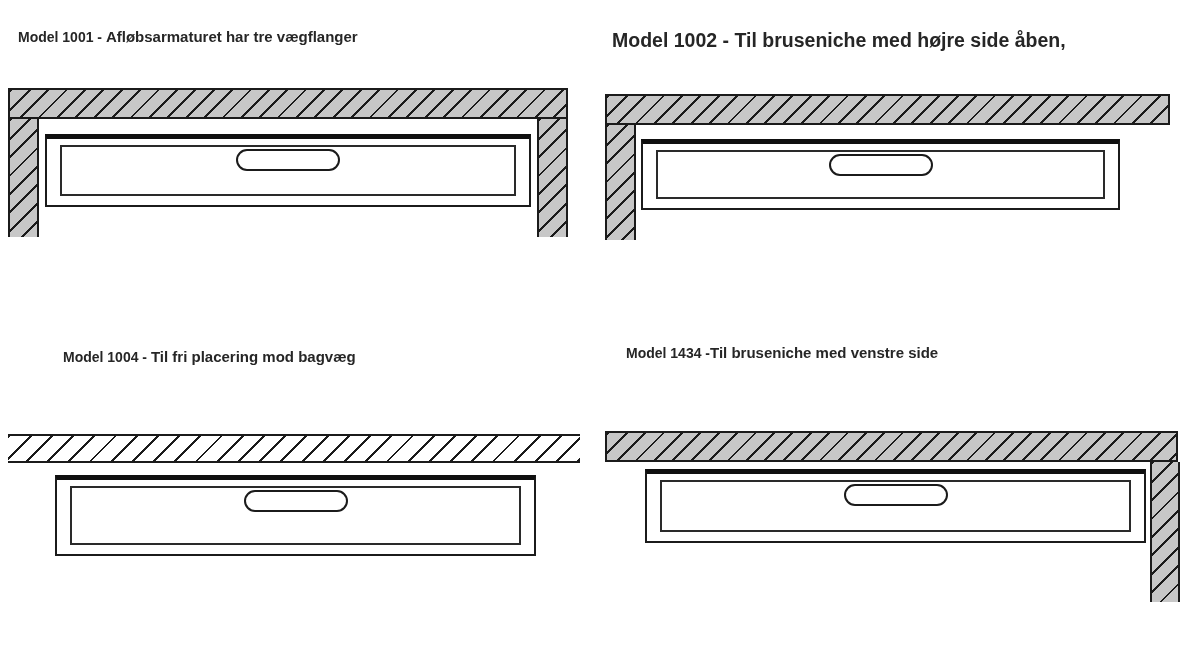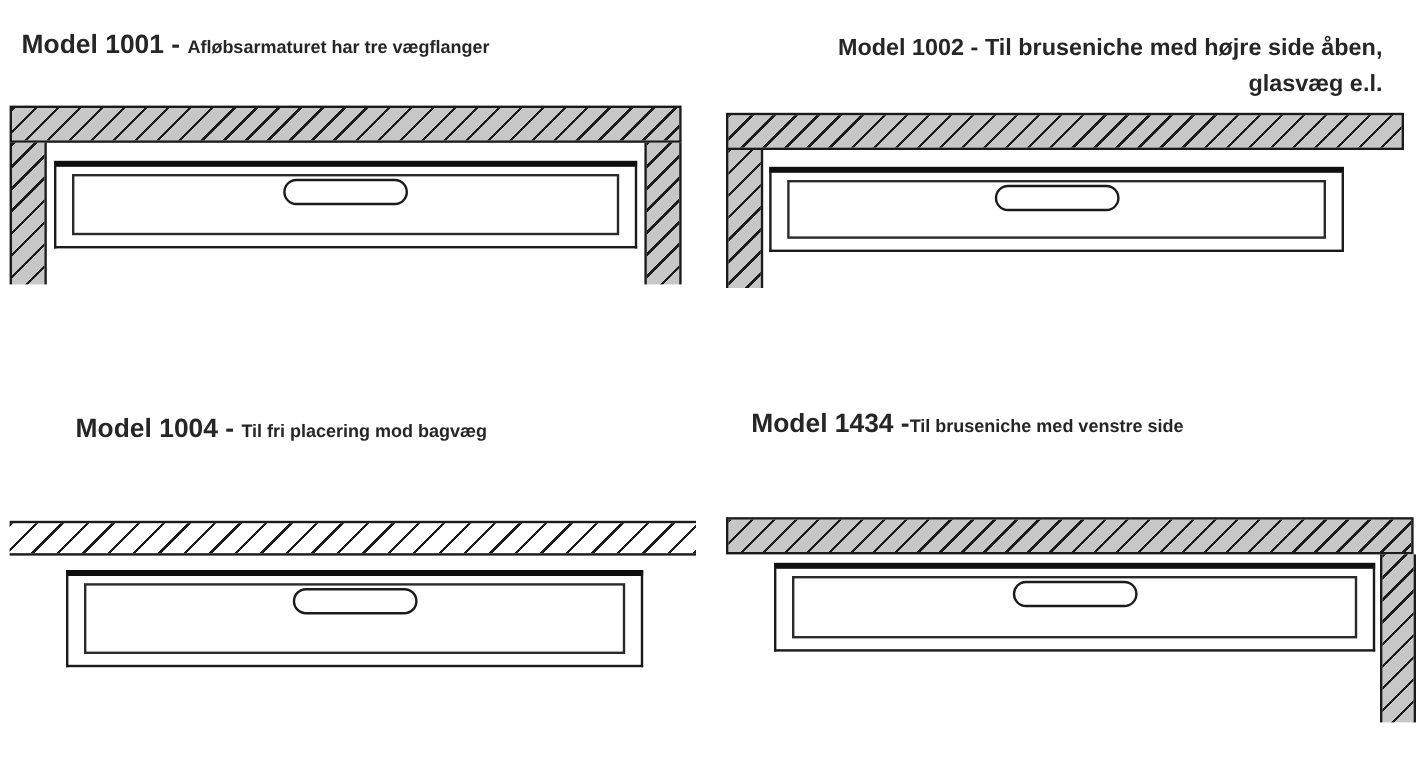--- a/index.html
+++ b/index.html
@@ -14,27 +14,27 @@
     color:#262626;
   }
 
   
   .title {
     position:absolute;
     font-weight:bold;
     color:#262626;
     line-height:29px;
   }
-  .model-name { font-size:22px; }
+  .model-name { font-size:14px; }
   .model-desc { font-size:15px; }
   .t1002 .model-name { font-size:19.5px; }
   .t1002 .model-desc { font-size:19.5px; }
 
   .t1001 { left:18px;  top:22px;  width:560px; }
-  .t1002 { left:612px; top:26px;  width:540px; text-align:right; }
+  .t1002 { left:612px; top:26px;  width:540px; text-align:left; }
   .t1004 { left:20px;  top:342px; width:565px;margin-left:43px; }
   .t1003 { left:626px; top:338px; width:545px; }
 
   
   .wall {
     position:absolute;
     background:repeating-linear-gradient(135deg,
       #1b1b1b 0px, #1b1b1b 2px,
       #c7c7c7 2px, #c7c7c7 13px);
   }
@@ -102,21 +102,20 @@
     <div class="wall w1001-right"></div>
     <div class="drain d1001">
       <div class="drain-inner"></div>
       <div class="pill"></div>
     </div>
   </div>
 
   <div>
     <div class="title t1002">
       <div><span class="model-name">Model 1002 - </span><span class="model-desc">Til bruseniche med højre side åben,</span></div>
-      <div class="model-desc">glasvæg e.l.</div>
     </div>
     <div class="wall w1002-top"></div>
     <div class="wall w1002-left"></div>
     <div class="drain d1002">
       <div class="drain-inner"></div>
       <div class="pill"></div>
     </div>
   </div>
 
   <div>

